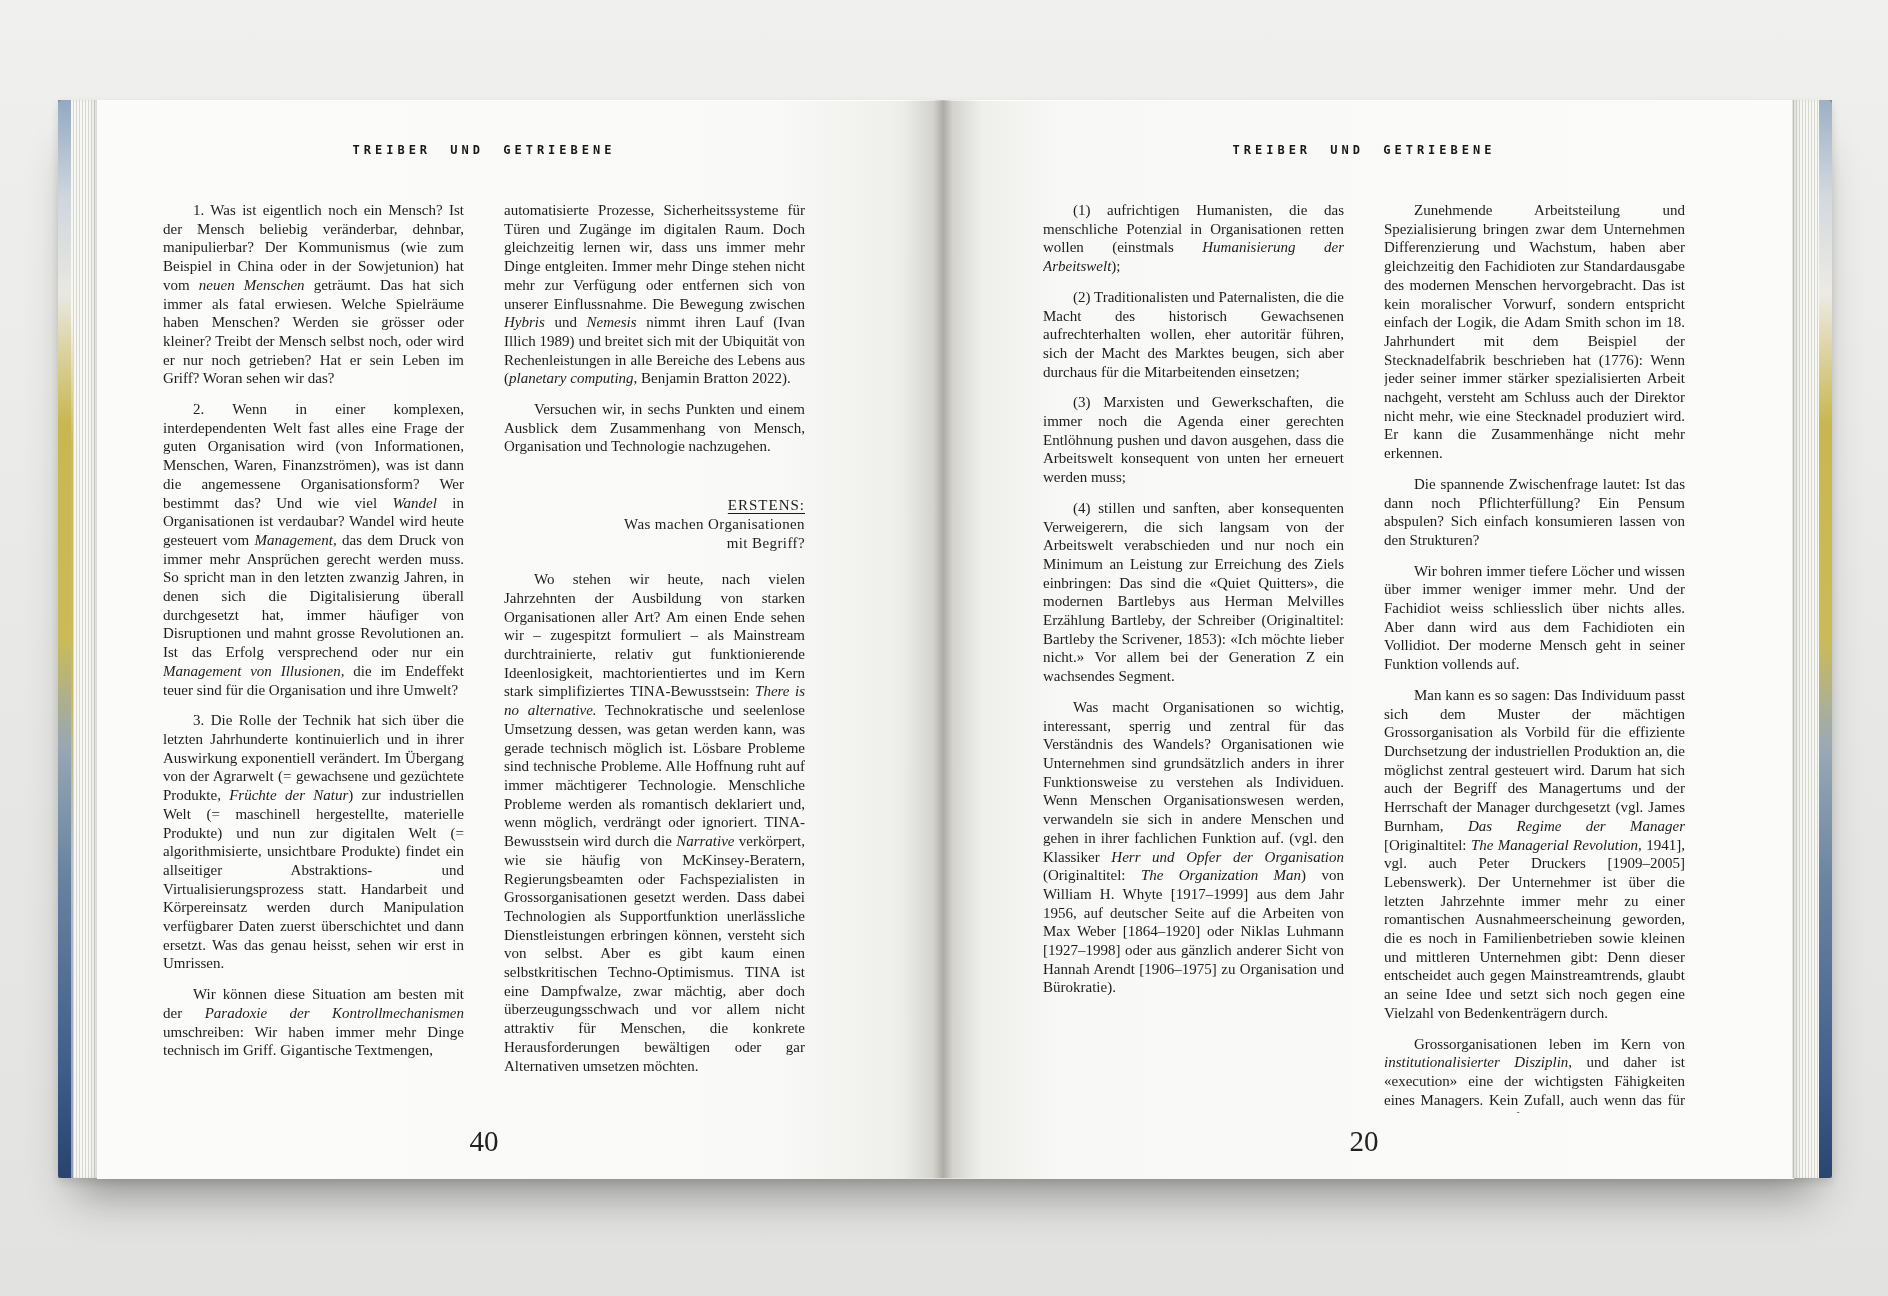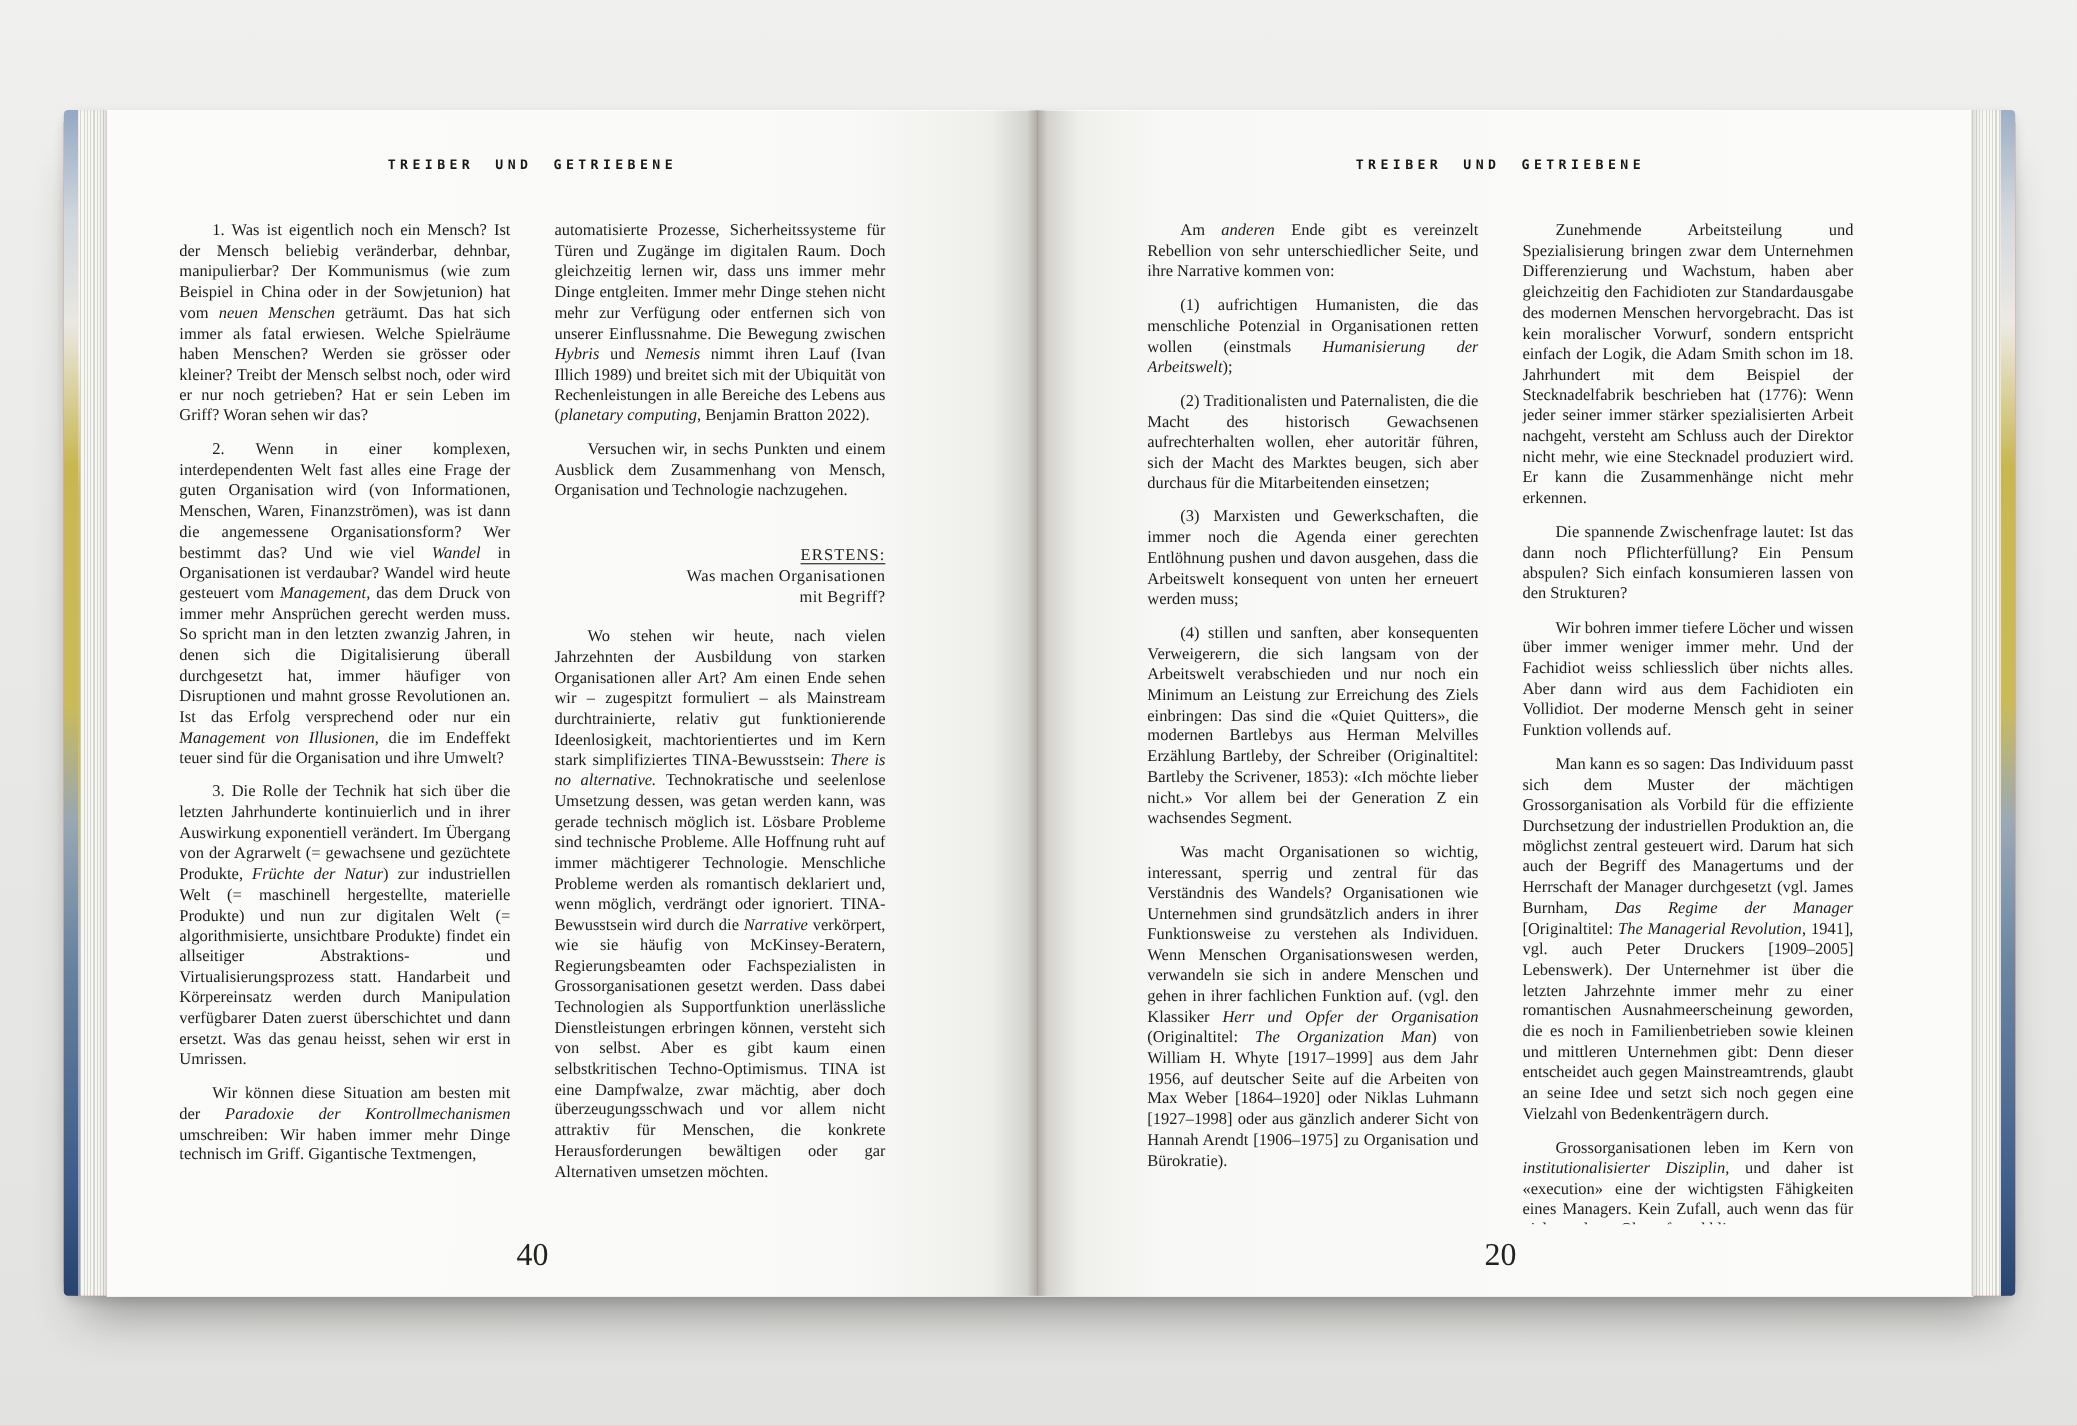--- a/index.html
+++ b/index.html
@@ -4,21 +4,21 @@
 <style>
   html,body{margin:0;padding:0;}
   body{
     width:1888px;height:1296px;overflow:hidden;
     font-family:"Liberation Serif", serif;
     background:linear-gradient(180deg,#f0f0ee 0%,#e9e9e7 45%,#e2e2e0 100%);
   }
   .scene{position:relative;width:1888px;height:1296px;}
   .book{
     position:absolute;left:58px;top:100px;width:1774px;height:1078px;
-    background:#ef4444;border-radius:12px;
+    background:#737373;border-radius:1px;
     box-shadow:0 34px 42px -18px rgba(40,40,38,0.45), 0 4px 10px rgba(0,0,0,0.12);
   }
   
   .edge{position:absolute;top:0;height:100%;}
   .edge-color-left{
     left:0;width:13px;border-radius:4px 0 0 4px;
     background:linear-gradient(180deg,#93a9c2 0%,#cfd6dd 9%,#e9e8e2 18%,
       #c8b751 30%,#cbbb58 50%,#97a7b4 60%,#68839f 72%,#3f5d8a 90%,#27436e 100%);
   }
   .edge-pages-left{
@@ -112,21 +112,20 @@
             <p class="para"><span>Wo stehen wir heute, nach vielen Jahrzehnten der Ausbildung von starken Organisationen aller Art? Am einen Ende sehen wir – zugespitzt formuliert – als Mainstream durchtrainierte, relativ gut funktionierende Ideenlosigkeit, machtorientiertes und im Kern stark simplifiziertes TINA-Bewusstsein: </span><em>There is no alternative.</em><span> Technokratische und seelenlose Umsetzung dessen, was getan werden kann, was gerade technisch möglich ist. Lösbare Probleme sind technische Probleme. Alle Hoffnung ruht auf immer mächtigerer Technologie. Menschliche Probleme werden als romantisch deklariert und, wenn möglich, verdrängt oder ignoriert. TINA-Bewusstsein wird durch die </span><em>Narrative</em><span> verkörpert, wie sie häufig von McKinsey-Beratern, Regierungsbeamten oder Fachspezialisten in Grossorganisationen gesetzt werden. Dass dabei Technologien als Supportfunktion unerlässliche Dienstleistungen erbringen können, versteht sich von selbst. Aber es gibt kaum einen selbstkritischen Techno-Optimismus. TINA ist eine Dampfwalze, zwar mächtig, aber doch überzeugungsschwach und vor allem nicht attraktiv für Menschen, die konkrete Herausforderungen bewältigen oder gar Alternativen umsetzen möchten.</span></p>
           </div>
       </div>
       <div class="page-number">40</div>
     </div>
 
     <div class="page page-right">
       <div class="running-header">TREIBER UND GETRIEBENE</div>
       <div class="columns">
         <div class="col">
-            <p class="para"><span>Am </span><em>anderen</em><span> Ende gibt es vereinzelt Rebellion von sehr unterschiedlicher Seite, und ihre Narrative kommen von:</span></p>
             <p class="para"><span>(1) aufrichtigen Humanisten, die das menschliche Potenzial in Organisationen retten wollen (einstmals </span><em>Humanisierung der Arbeitswelt</em><span>);</span></p>
             <p class="para"><span>(2) Traditionalisten und Paternalisten, die die Macht des historisch Gewachsenen aufrechterhalten wollen, eher autoritär führen, sich der Macht des Marktes beugen, sich aber durchaus für die Mitarbeitenden einsetzen;</span></p>
             <p class="para"><span>(3) Marxisten und Gewerkschaften, die immer noch die Agenda einer gerechten Entlöhnung pushen und davon ausgehen, dass die Arbeitswelt konsequent von unten her erneuert werden muss;</span></p>
             <p class="para"><span>(4) stillen und sanften, aber konsequenten Verweigerern, die sich langsam von der Arbeitswelt verabschieden und nur noch ein Minimum an Leistung zur Erreichung des Ziels einbringen: Das sind die «Quiet Quitters», die modernen Bartlebys aus Herman Melvilles Erzählung Bartleby, der Schreiber (Originaltitel: Bartleby the Scrivener, 1853): «Ich möchte lieber nicht.» Vor allem bei der Generation Z ein wachsendes Segment.</span></p>
             <p class="para"><span>Was macht Organisationen so wichtig, interessant, sperrig und zentral für das Verständnis des Wandels? Organisationen wie Unternehmen sind grundsätzlich anders in ihrer Funktionsweise zu verstehen als Individuen. Wenn Menschen Organisationswesen werden, verwandeln sie sich in andere Menschen und gehen in ihrer fachlichen Funktion auf. (vgl. den Klassiker </span><em>Herr und Opfer der Organisation</em><span> (Originaltitel: </span><em>The Organization Man</em><span>) von William H. Whyte [1917–1999] aus dem Jahr 1956, auf deutscher Seite auf die Arbeiten von Max Weber [1864–1920] oder Niklas Luhmann [1927–1998] oder aus gänzlich anderer Sicht von Hannah Arendt [1906–1975] zu Organisation und Bürokratie).</span></p>
           </div>
         <div class="col">
             <p class="para"><span>Zunehmende Arbeitsteilung und Spezialisierung bringen zwar dem Unternehmen Differenzierung und Wachstum, haben aber gleichzeitig den Fachidioten zur Standardausgabe des modernen Menschen hervorgebracht. Das ist kein moralischer Vorwurf, sondern entspricht einfach der Logik, die Adam Smith schon im 18. Jahrhundert mit dem Beispiel der Stecknadelfabrik beschrieben hat (1776): Wenn jeder seiner immer stärker spezialisierten Arbeit nachgeht, versteht am Schluss auch der Direktor nicht mehr, wie eine Stecknadel produziert wird. Er kann die Zusammenhänge nicht mehr erkennen.</span></p>
             <p class="para"><span>Die spannende Zwischenfrage lautet: Ist das dann noch Pflichterfüllung? Ein Pensum abspulen? Sich einfach konsumieren lassen von den Strukturen?</span></p>
             <p class="para"><span>Wir bohren immer tiefere Löcher und wissen über immer weniger immer mehr. Und der Fachidiot weiss schliesslich über nichts alles. Aber dann wird aus dem Fachidioten ein Vollidiot. Der moderne Mensch geht in seiner Funktion vollends auf.</span></p>

